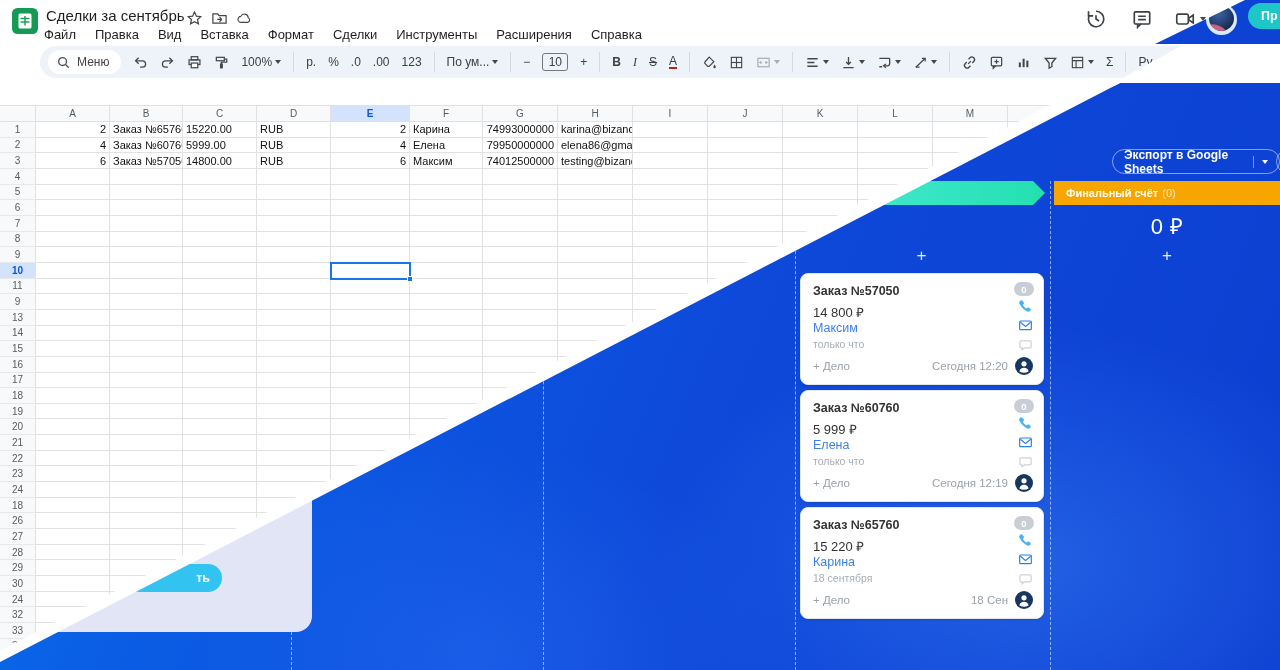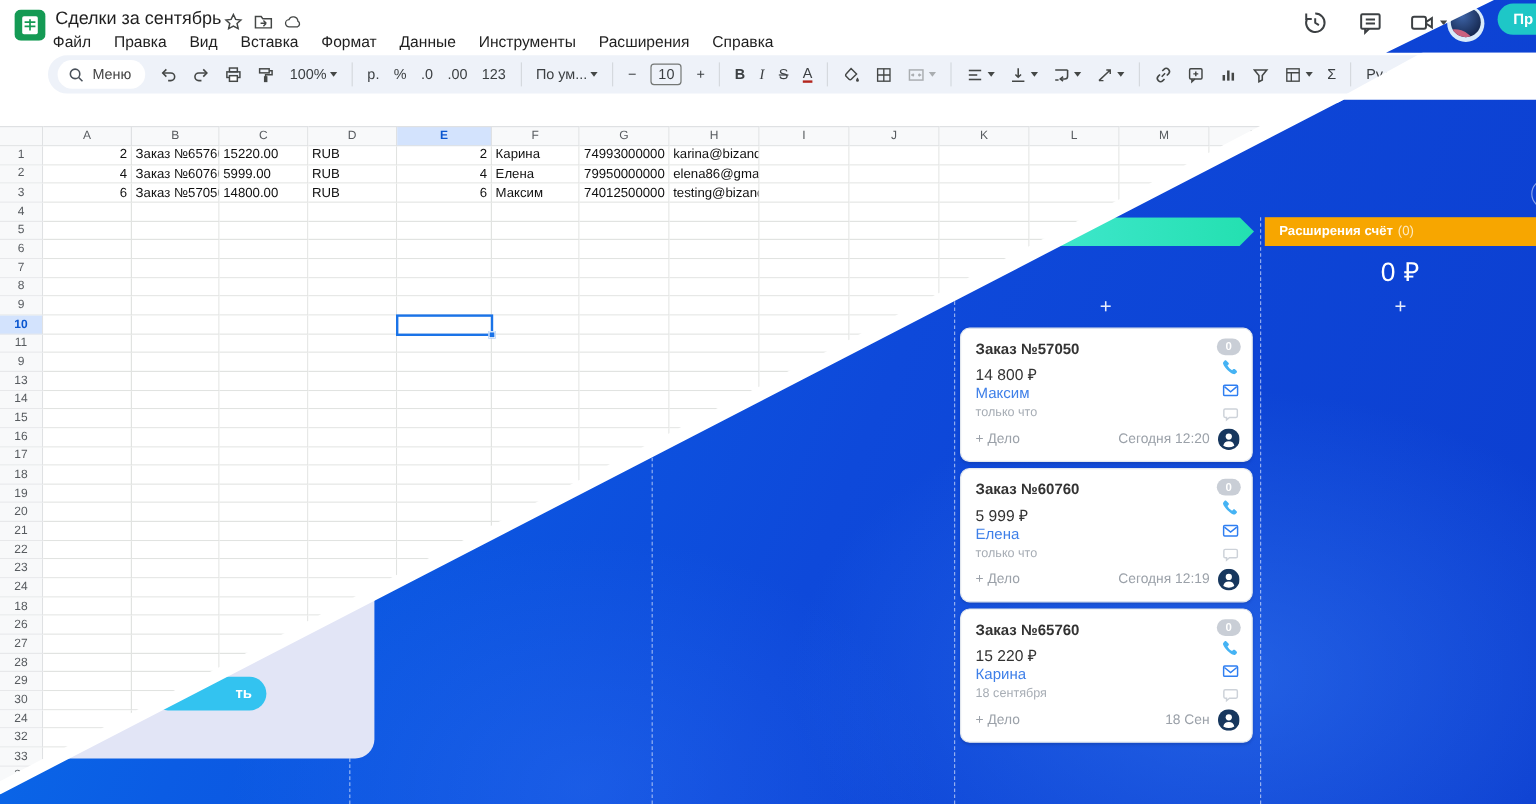--- a/index.html
+++ b/index.html
@@ -93,28 +93,33 @@
 <div class="stage">
 
   <div class="crm">
     <div class="kan-sep" style="left:291px"></div>
     <div class="kan-sep" style="left:543px"></div>
     <div class="kan-sep" style="left:795px"></div>
     <div class="kan-sep" style="left:1050px"></div>
 
     <div class="kan-head teal" style="left:798px;width:247px"></div>
     <div class="kan-head orange" style="left:1054px;width:226px">
-      <span>Расширения счёт</span>
+      <span>Финальный счёт</span>
       <span class="cnt">(0)</span>
     </div>
 
     <div class="kan-total" style="left:1054px;width:226px">0 ₽</div>
     <div class="kan-add" style="left:798px;width:247px">+</div>
     <div class="kan-add" style="left:1054px;width:226px">+</div>
 
+    <div class="pillbtn" style="left:1112px;top:149px">
+      <span>Экспорт в Google Sheets</span>
+      <span class="vdiv"></span>
+      <span class="crt w"></span>
+    </div>
     <div class="pillbtn" style="left:1276px;top:149px;width:36px"></div>
 
     <div class="cards">
         <div class="card">
           <div class="ttl">Заказ №57050</div>
           <div class="badge">0</div>
           <div class="price">14 800 ₽</div>
           <div class="client">Максим</div>
           <div class="time">только что</div>
           <div class="icol">
@@ -259,21 +264,21 @@
       <svg viewBox="0 0 20 18" fill="none" stroke="#444746" stroke-width="1.3">
           <path d="M6 13.5a3.5 3.5 0 0 1-.4-7A4.6 4.6 0 0 1 14.4 8 3 3 0 0 1 14 13.5z"></path>
         </svg>
     </div>
     <div class="menubar">
         <span>Файл</span>
         <span>Правка</span>
         <span>Вид</span>
         <span>Вставка</span>
         <span>Формат</span>
-        <span>Данные</span>
+        <span>Сделки</span>
         <span>Инструменты</span>
         <span>Расширения</span>
         <span>Справка</span>
       </div>
 
     <div class="top-ico" style="left:1085px">
       <svg viewBox="0 0 20 20" fill="none" stroke="#3c4043" stroke-width="1.5">
           <path d="M10 3a7 7 0 1 1-6.3 4.2"></path>
           <path d="M3.2 3v4.2h4.2"></path>
           <path d="M10 6.5V10l2.8 1.8"></path>

